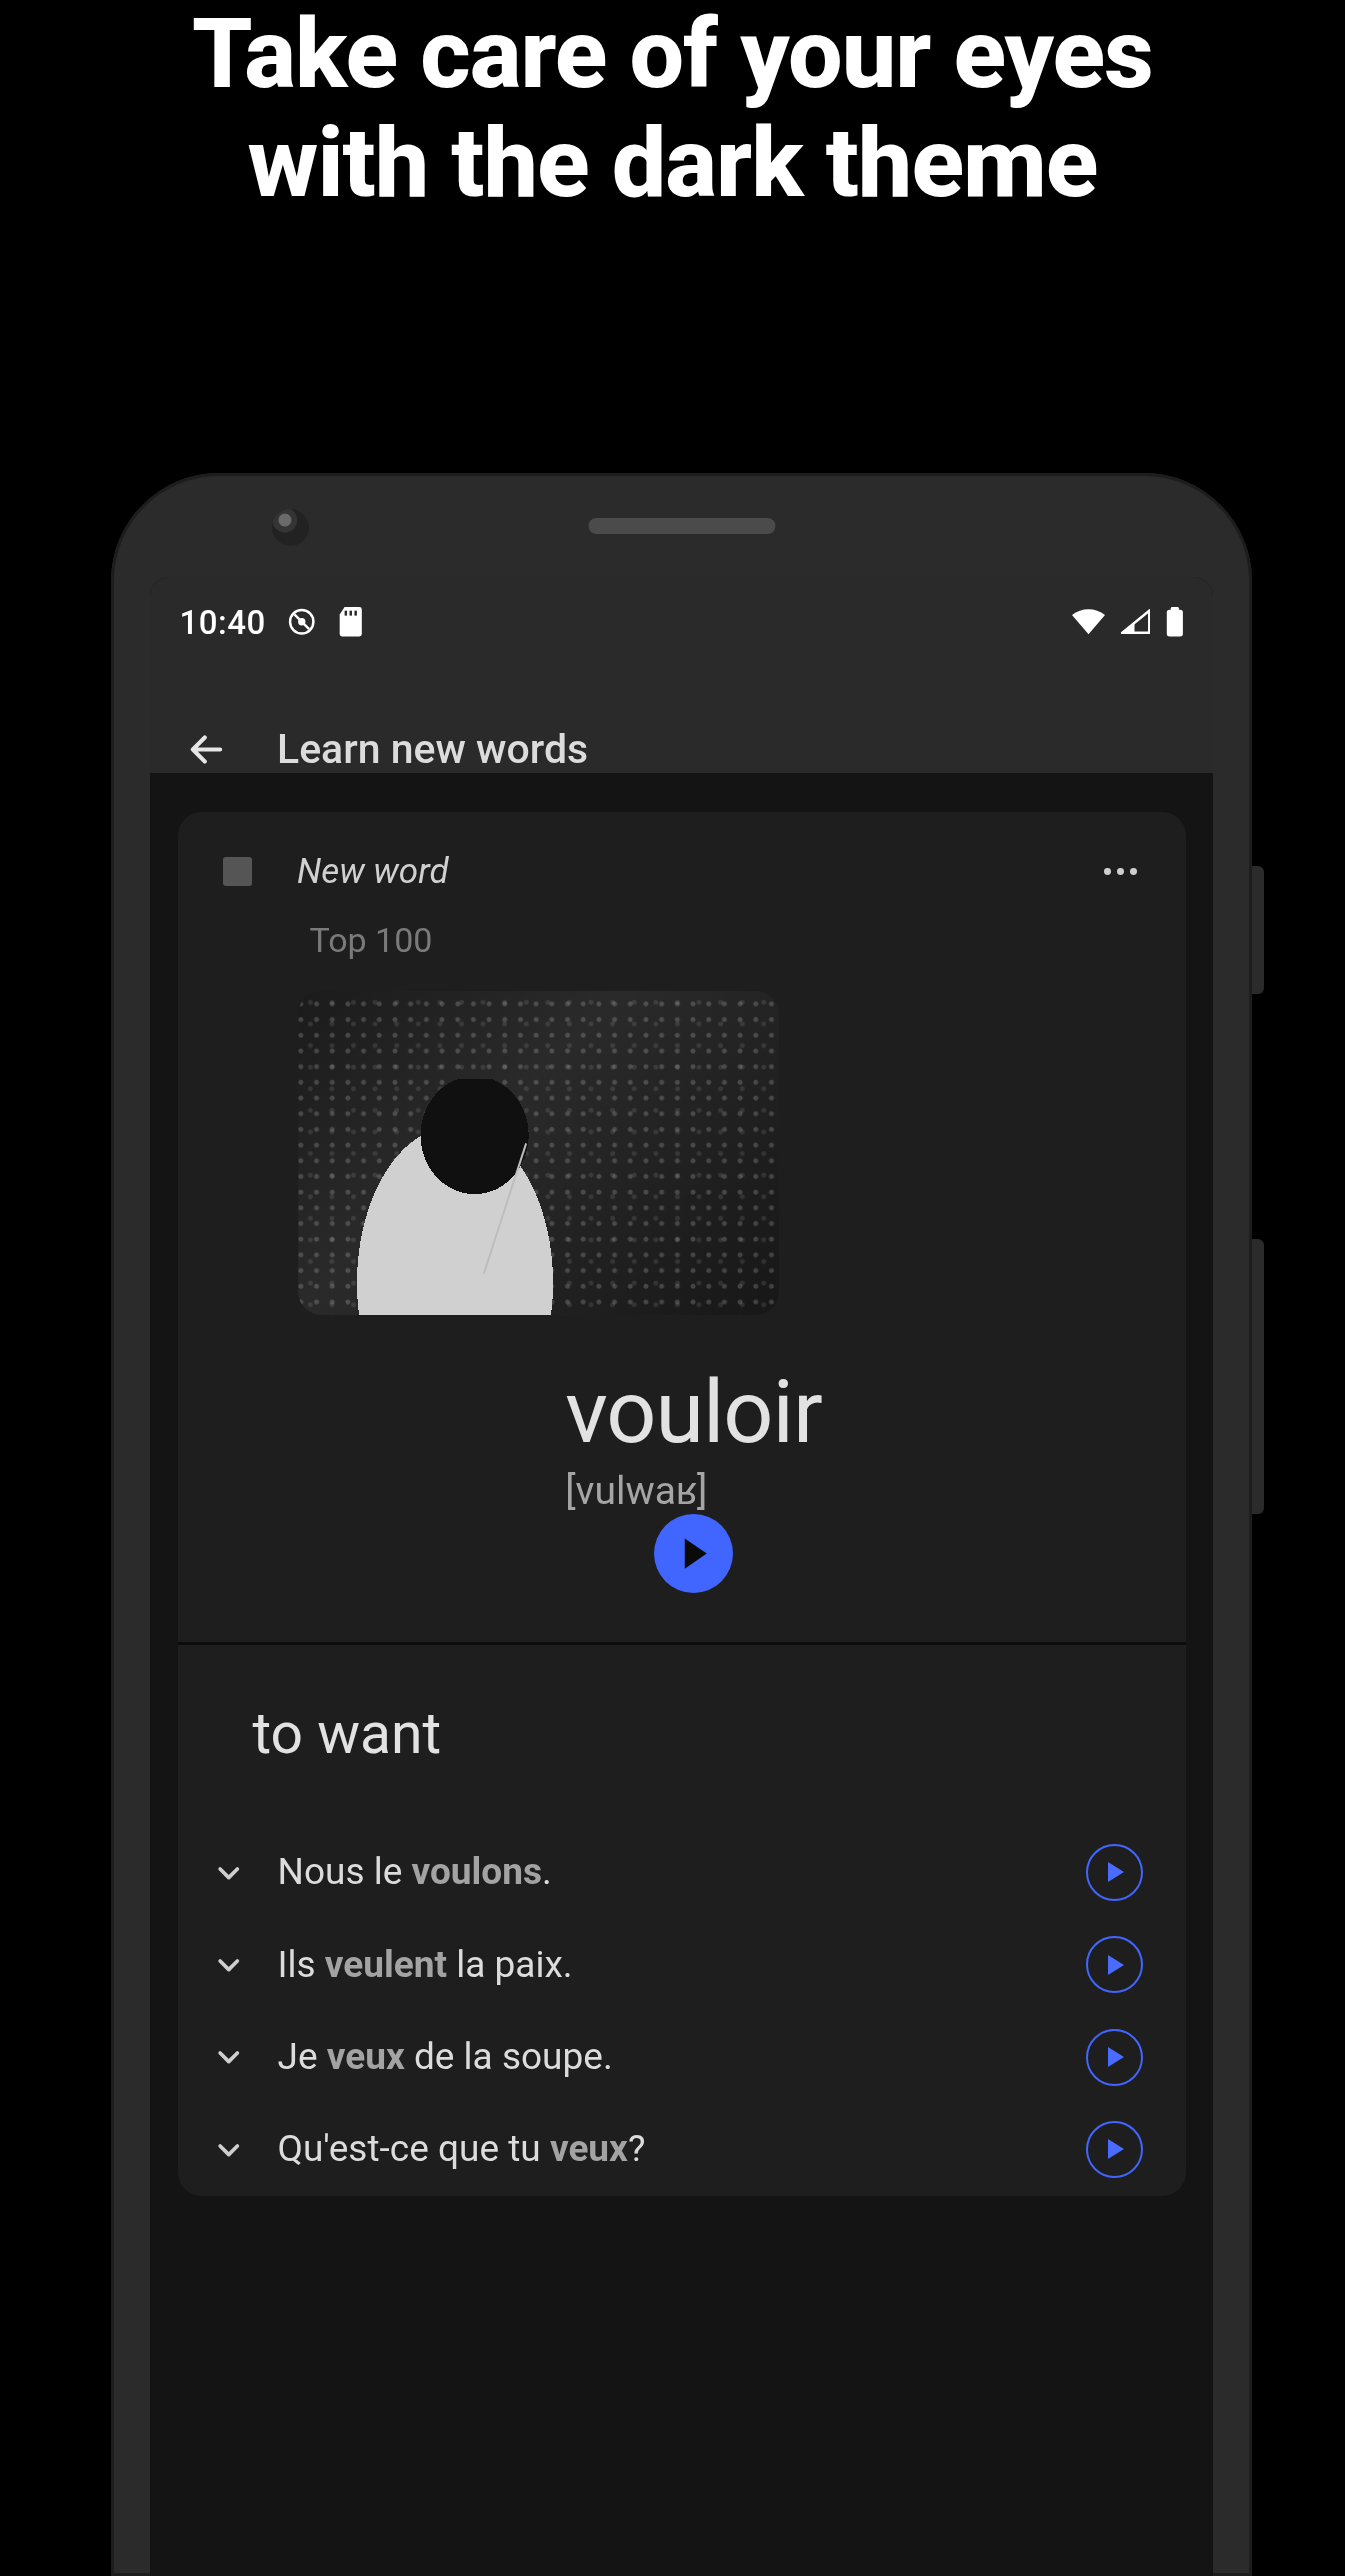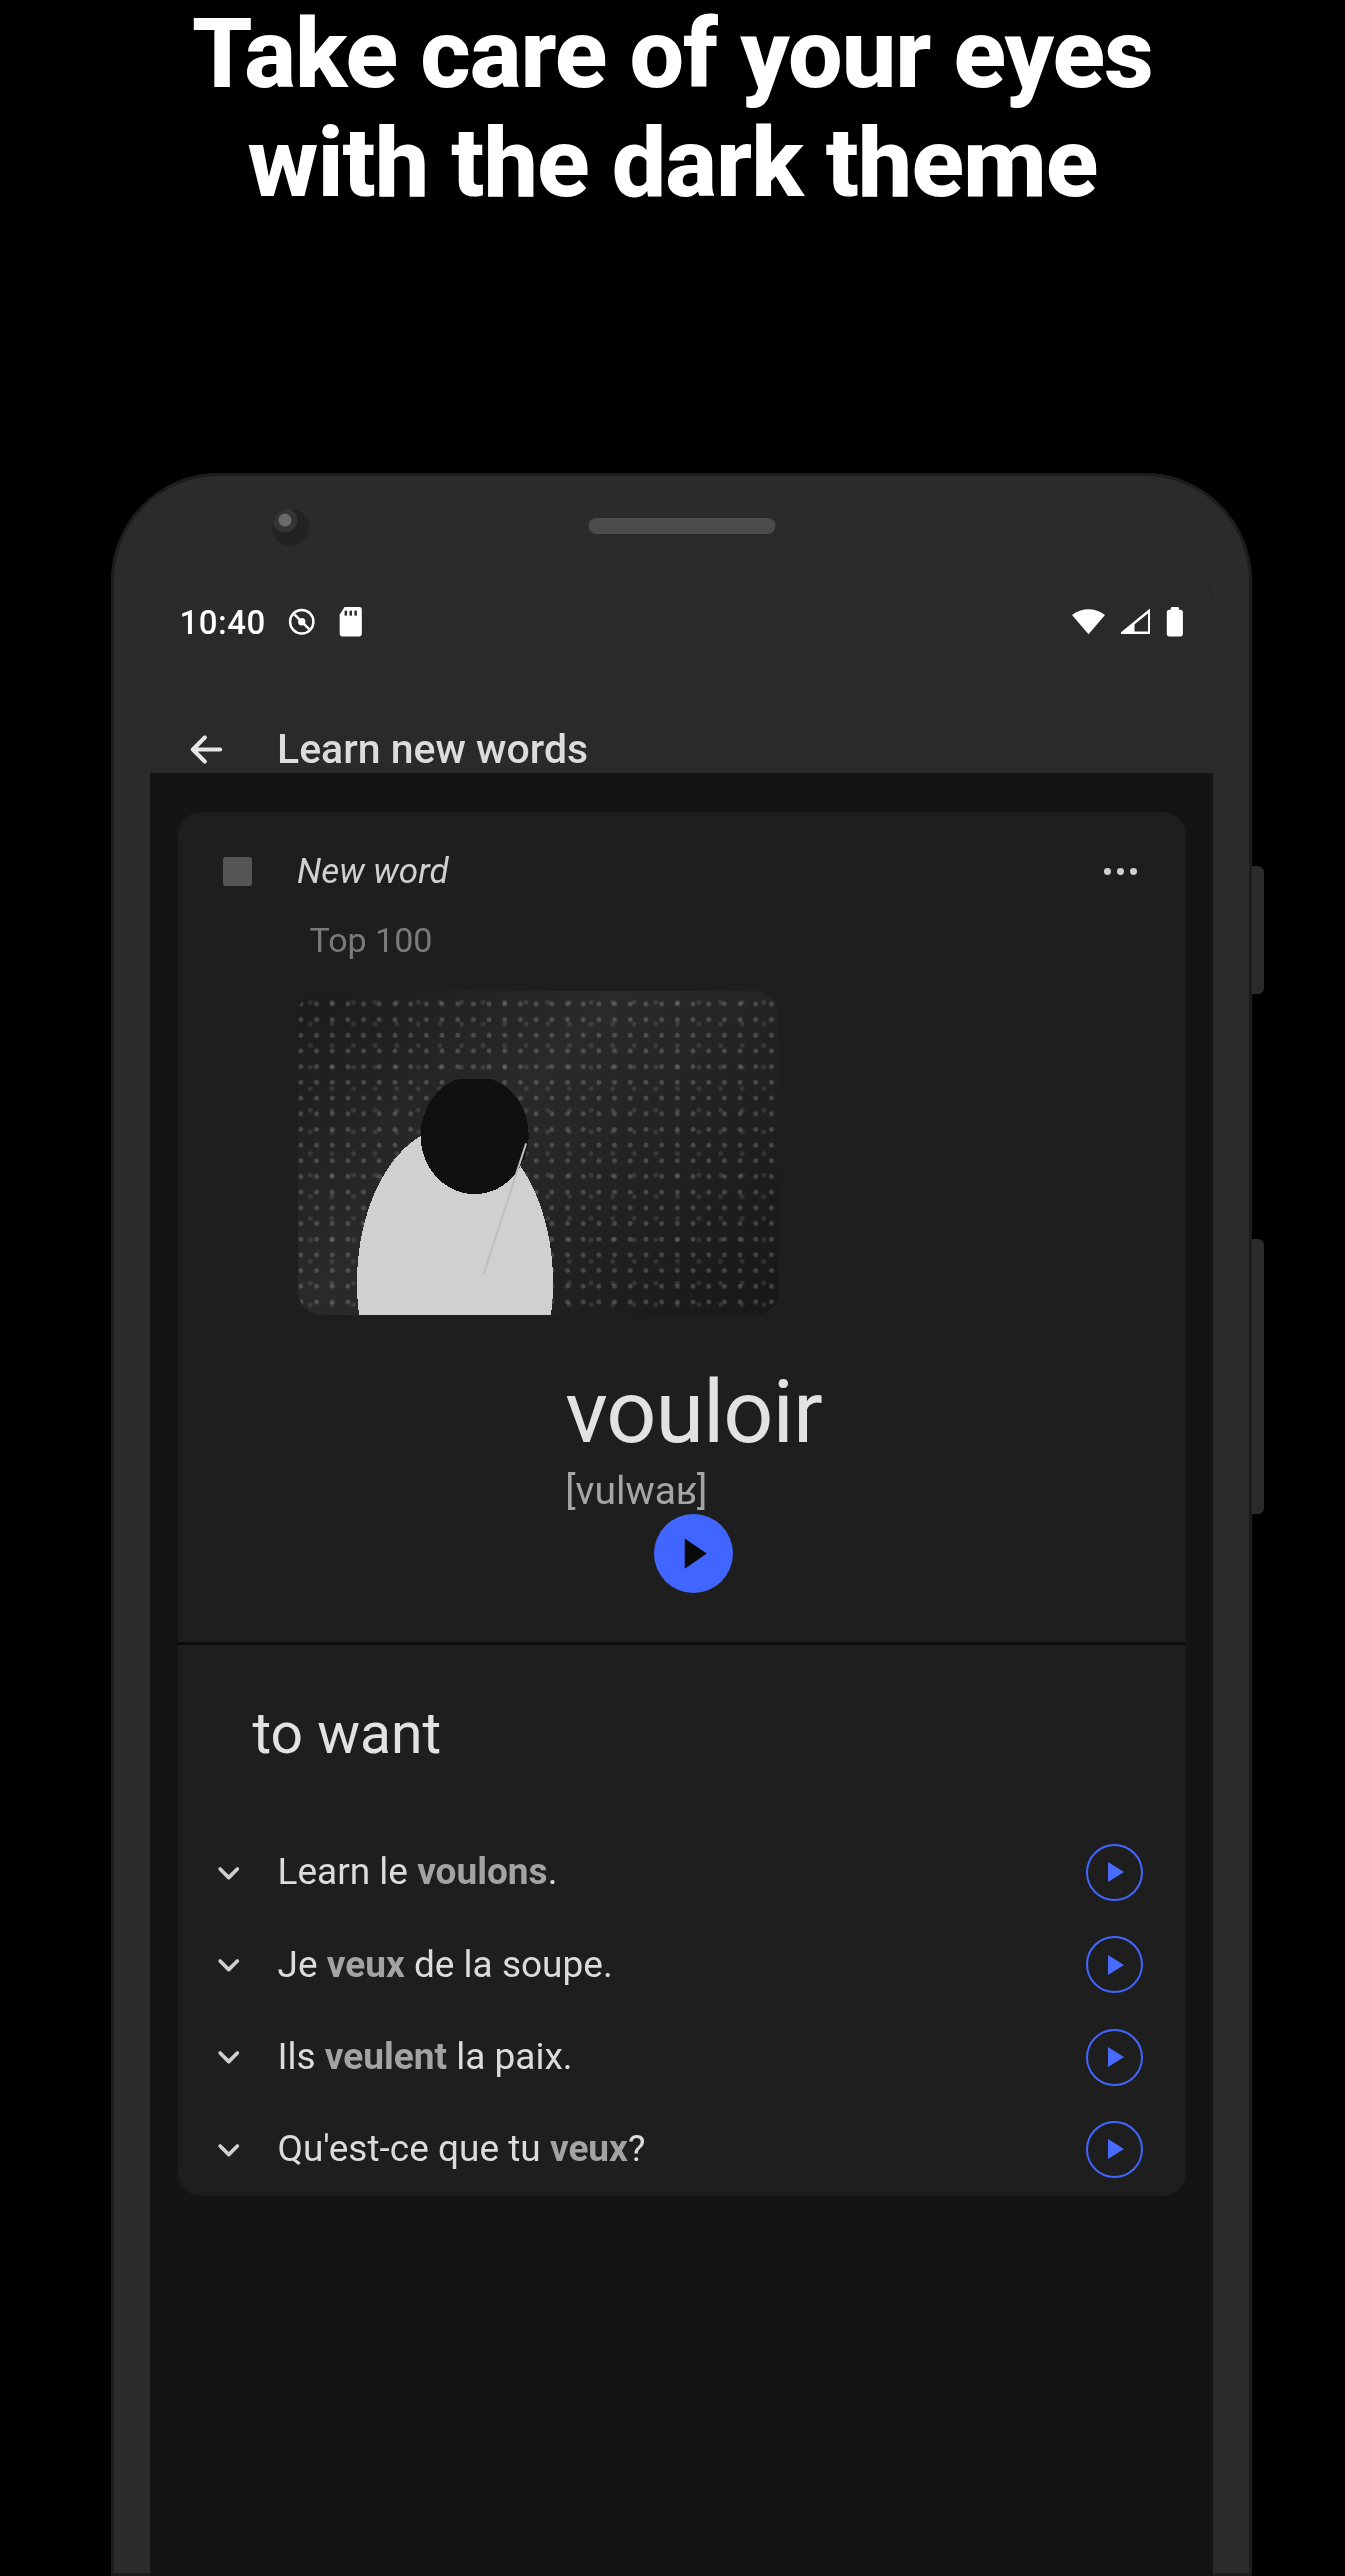--- a/index.html
+++ b/index.html
@@ -398,45 +398,45 @@
 
           <div class="examples">
 
             <div class="example-row">
               <div class="expand-btn">
                 <svg width="29.5" height="29.5" viewBox="0 0 24 24">
                   <path d="M5 9l7 7 7-7" stroke="#cfcfcf" stroke-width="3" fill="none" stroke-linecap="round" stroke-linejoin="round"></path>
                 </svg>
               </div>
               <div class="sentence">
-                <span>Learn le </span><b>voulons</b><span>.</span>
+                <span>Nous le </span><b>voulons</b><span>.</span>
               </div>
               <div class="play-outline"></div>
             </div>
 
             <div class="example-row">
               <div class="expand-btn">
                 <svg width="29.5" height="29.5" viewBox="0 0 24 24">
                   <path d="M5 9l7 7 7-7" stroke="#cfcfcf" stroke-width="3" fill="none" stroke-linecap="round" stroke-linejoin="round"></path>
                 </svg>
               </div>
               <div class="sentence">
-                <span>Je </span><b>veux</b><span> de la soupe.</span>
+                <span>Ils </span><b>veulent</b><span> la paix.</span>
               </div>
               <div class="play-outline"></div>
             </div>
 
             <div class="example-row">
               <div class="expand-btn">
                 <svg width="29.5" height="29.5" viewBox="0 0 24 24">
                   <path d="M5 9l7 7 7-7" stroke="#cfcfcf" stroke-width="3" fill="none" stroke-linecap="round" stroke-linejoin="round"></path>
                 </svg>
               </div>
               <div class="sentence">
-                <span>Ils </span><b>veulent</b><span> la paix.</span>
+                <span>Je </span><b>veux</b><span> de la soupe.</span>
               </div>
               <div class="play-outline"></div>
             </div>
 
             <div class="example-row">
               <div class="expand-btn">
                 <svg width="29.5" height="29.5" viewBox="0 0 24 24">
                   <path d="M5 9l7 7 7-7" stroke="#cfcfcf" stroke-width="3" fill="none" stroke-linecap="round" stroke-linejoin="round"></path>
                 </svg>
               </div>

